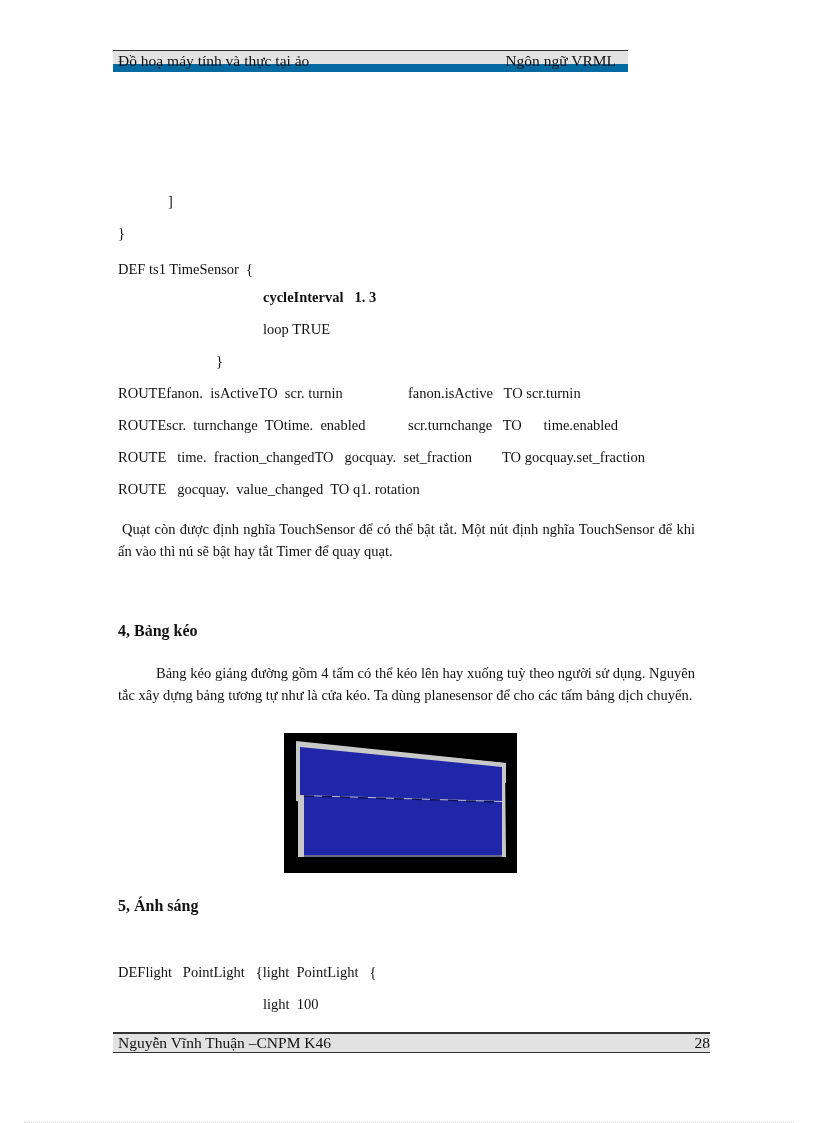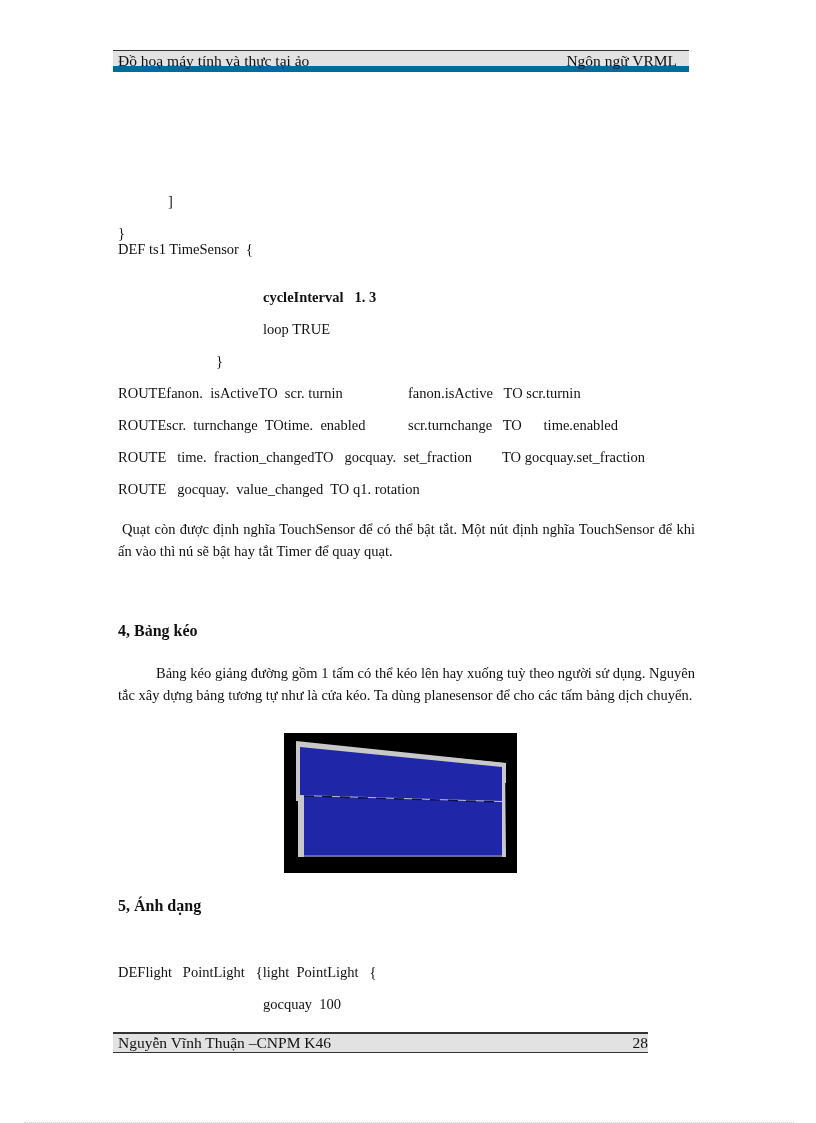--- a/index.html
+++ b/index.html
@@ -4,31 +4,31 @@
   <style>
     html, body { margin: 0; padding: 0; background: #ffffff; }
     body {
       width: 816px; height: 1123px; position: relative; overflow: hidden;
       font-family: "Liberation Serif", "DejaVu Serif", serif;
       color: #111;
     }
     .page { position: absolute; left: 0; top: 0; width: 816px; height: 1123px; }
 
     .running-header {
-      position: absolute; left: 113px; top: 50px; width: 576px; height: 22px;
+      position: absolute; left: 113px; top: 50px; width: 515px; height: 22px;
       background: #e2e2e2;
-      border-top: 1px solid #333; border-bottom: 6px solid #0369a1;
+      border-top: 1px solid #333; border-bottom: 8px solid #0369a1;
       box-sizing: border-box;
       font-size: 15.5px; line-height: 20px;
     }
     .running-header .left { position: absolute; left: 5px; top: 0; }
     .running-header .right { position: absolute; right: 12px; top: 0; }
 
     .running-footer {
-      position: absolute; left: 113px; top: 1032px; width: 535px; height: 21px;
+      position: absolute; left: 113px; top: 1032px; width: 597px; height: 21px;
       background: #e2e2e2;
       border-top: 2px solid #333; border-bottom: 1px solid #333;
       box-sizing: border-box;
       font-size: 15.5px; line-height: 18px;
     }
     .running-footer .left { position: absolute; left: 5px; top: 0; }
     .running-footer .right { position: absolute; right: 0px; top: 0; }
 
     .line { position: absolute; font-size: 14.5px; white-space: pre; line-height: 18px; }
     .para {
@@ -54,61 +54,61 @@
 
 <div class="page">
 
   <div class="running-header">
     <span class="left">Đồ hoạ máy tính và thực tại ảo</span>
     <span class="right">Ngôn ngữ VRML</span>
   </div>
 
   <div class="line" style="left:168px; top:192px;">]</div>
   <div class="line" style="left:118px; top:224px;">}</div>
-  <div class="line" style="left:118px; top:240px;text-align:center;">DEF ts1 TimeSensor  {</div>
+  <div class="line" style="left:118px; top:260px;text-align:center;">DEF ts1 TimeSensor  {</div>
   <div class="line" style="left:263px; top:288px;font-weight:bold;">cycleInterval   1. 3</div>
   <div class="line" style="left:263px; top:320px;">loop TRUE</div>
   <div class="line" style="left:216px; top:352px;">}</div>
 
   <div class="line" style="left:118px; top:384px;">ROUTEfanon.  isActiveTO  scr. turnin</div>
   <div class="line" style="left:408px; top:384px;">fanon.isActive   TO scr.turnin</div>
   <div class="line" style="left:118px; top:416px;">ROUTEscr.  turnchange  TOtime.  enabled</div>
   <div class="line" style="left:408px; top:416px;">scr.turnchange   TO      time.enabled</div>
   <div class="line" style="left:118px; top:448px;">ROUTE   time.  fraction_changedTO   gocquay.  set_fraction</div>
   <div class="line" style="left:502px; top:448px;">TO gocquay.set_fraction</div>
   <div class="line" style="left:118px; top:480px;text-align:center;">ROUTE   gocquay.  value_changed  TO q1. rotation</div>
 
   <div class="para" style="top:510px; text-indent:4px;">
     <span>Quạt còn được định nghĩa TouchSensor để có thể bật tắt. Một nút định nghĩa TouchSensor để khi ấn vào thì nú sẽ bật hay tắt Timer để quay quạt.</span>
   </div>
 
 
   <div class="heading" style="top:621px;">4, Bảng kéo</div>
 
   <div class="para" style="top:654px;">
-    <span class="indent"></span><span>Bảng kéo giảng đường gồm 1 tấm có thể kéo lên hay xuống tuỳ theo người sử dụng. Nguyên tắc xây dựng bảng tương tự như là cửa kéo. Ta dùng planesensor để cho các tấm bảng dịch chuyển.</span>
+    <span class="indent"></span><span>Bảng kéo giảng đường gồm 4 tấm có thể kéo lên hay xuống tuỳ theo người sử dụng. Nguyên tắc xây dựng bảng tương tự như là cửa kéo. Ta dùng planesensor để cho các tấm bảng dịch chuyển.</span>
   </div>
 
   <div class="figure">
     <svg width="233" height="140" viewBox="0 0 233 140">
       <rect x="0" y="0" width="233" height="140" fill="#000000"></rect>
       <polygon points="12,8 222,30 222,50 14,50" fill="#c8c8c8"></polygon>
       <polygon points="12,10 221,30 222,124 14,124 14,68 12,68" fill="#c8c8c8"></polygon>
       <polygon points="16,14 218,34 218,68 16,62" fill="#1f26a8"></polygon>
       <polygon points="20,63 218,69 218,122 20,122" fill="#1f26a8"></polygon>
       <line x1="20" y1="63" x2="218" y2="69" stroke="#0a0f55" stroke-width="1.5" stroke-dasharray="10,8"></line>
       <line x1="20" y1="123" x2="218" y2="123" stroke="#0a0f55" stroke-width="1"></line>
     </svg>
   </div>
 
-  <div class="heading" style="top:896px;">5, Ánh dạng</div>
+  <div class="heading" style="top:896px;">5, Ánh sáng</div>
 
 
   <div class="line" style="left:118px; top:963px;">DEFlight   PointLight   {light  PointLight   {</div>
-  <div class="line" style="left:263px; top:995px;">gocquay  100</div>
+  <div class="line" style="left:263px; top:995px;">light  100</div>
 
   <div class="running-footer">
     <span class="left">Nguyễn  Vĩnh  Thuận  –CNPM K46</span>
     <span class="right">28</span>
   </div>
 
   <div class="dotline"></div>
 </div>
 
 </body></html>

